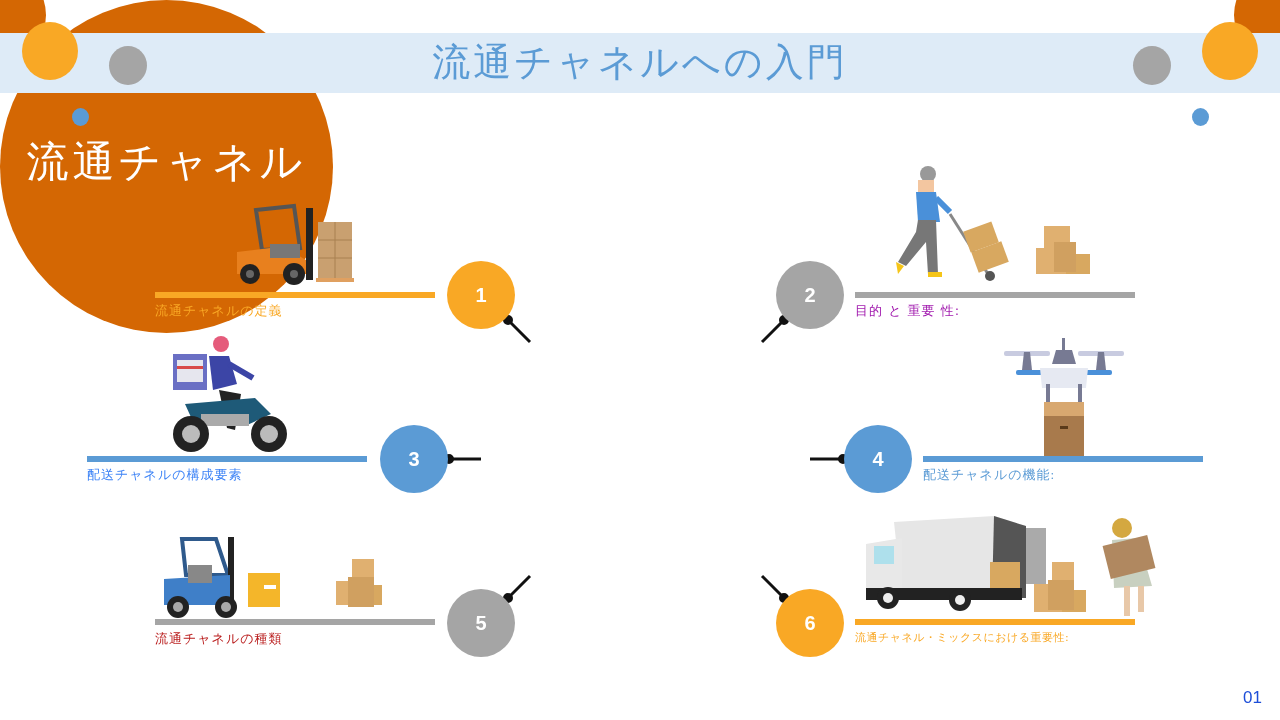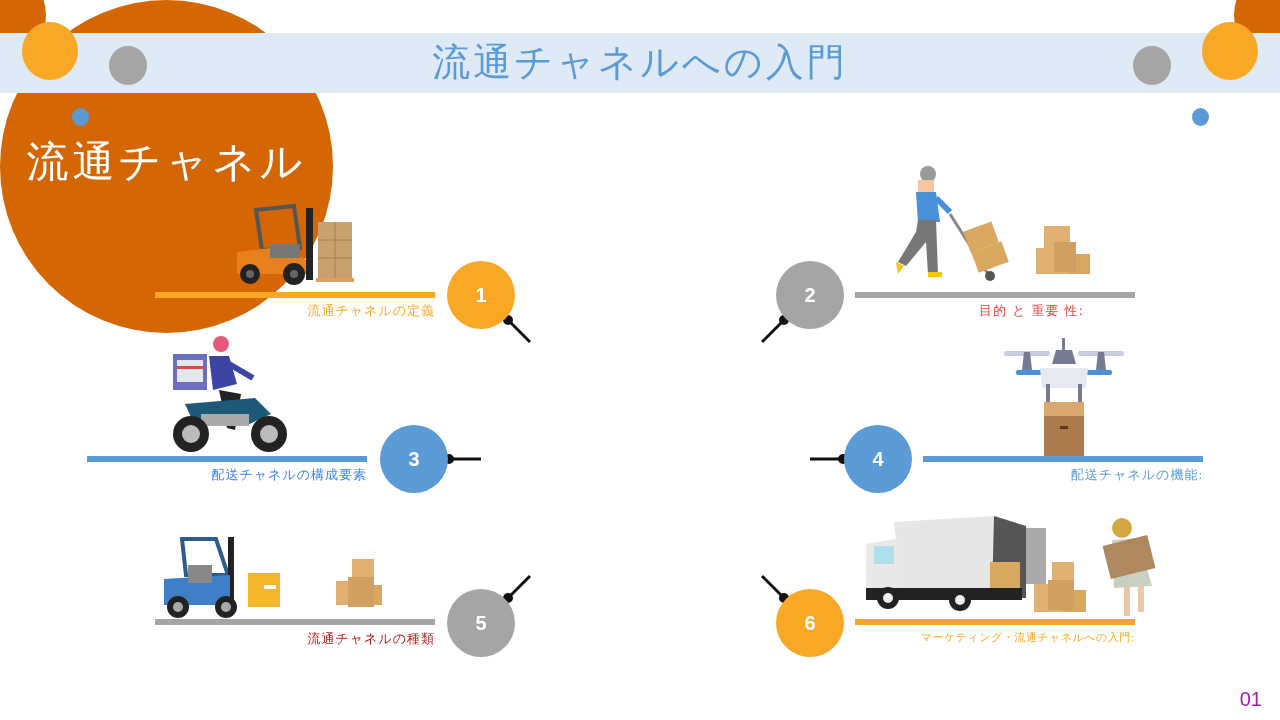--- a/index.html
+++ b/index.html
@@ -17,27 +17,27 @@
 
   
   #hub { left: 479px; top: 292px; width: 333px; height: 333px; background: #d46703; border-radius: 50%;
     display: flex; align-items: center; justify-content: center; }
   #hub-label { color: #ffffff; font-size: 42px; letter-spacing: 4px; margin-top: -10px; }
 
   .node { position: absolute; width: 68px; height: 68px; border-radius: 50%; color: #fff; font-weight: bold;
     font-size: 20px; display: flex; align-items: center; justify-content: center; font-family: "Liberation Sans", sans-serif; }
 
   .bar { position: absolute; height: 6px; }
-  .cap { position: absolute; font-size: 13px; text-align: right; letter-spacing: 1px; }
+  .cap { position: absolute; font-size: 13px; text-align: left; letter-spacing: 1px; }
 
   #connectors { position: absolute; left: 0; top: 0; width: 1280px; height: 720px; }
 
   .illus { position: absolute; }
 
-  #page-num { right: 18px; top: 688px; font-size: 20px; color: #a21caf; font-family: "Liberation Sans", sans-serif; }
+  #page-num { right: 18px; top: 688px; font-size: 17px; color: #1d4ed8; font-family: "Liberation Sans", sans-serif; }
 </style>
 </head>
 <body>
 
 <div class="circ" style="left:-30px;top:-28px;width:76px;height:86px;background:#d46703;"></div>
 <div class="circ" style="left:1234px;top:-28px;width:76px;height:86px;background:#d46703;"></div>
 
 <div class="abs" id="title-band"></div>
 
 <div class="circ" style="left:22px;top:22px;width:56px;height:58px;background:#f9a825;"></div>
@@ -90,25 +90,25 @@
   </div>
 
 <div class="bar" style="left:155px;top:292px;width:280px;background:#f9a825;"></div>
 <div class="bar" style="left:855px;top:292px;width:280px;background:#a5a5a5;"></div>
 <div class="bar" style="left:87px;top:456px;width:280px;background:#5b9bd5;"></div>
 <div class="bar" style="left:923px;top:456px;width:280px;background:#5b9bd5;"></div>
 <div class="bar" style="left:155px;top:619px;width:280px;background:#a5a5a5;"></div>
 <div class="bar" style="left:855px;top:619px;width:280px;background:#f9a825;"></div>
 
 <div class="cap" style="left:155px;top:302px;width:280px;color:#f9a825;">流通チャネルの定義</div>
-<div class="cap" style="left:804px;top:302px;width:280px;color:#ef4444;">目的 と 重要 性:</div>
+<div class="cap" style="left:855px;top:302px;width:280px;color:#a21caf;">目的 と 重要 性:</div>
 <div class="cap" style="left:87px;top:466px;width:280px;color:#3b82f6;">配送チャネルの構成要素</div>
 <div class="cap" style="left:923px;top:466px;width:280px;color:#5b9bd5;font-family:Liberation Serif, serif;">配送チャネルの機能:</div>
 <div class="cap" style="left:155px;top:630px;width:280px;color:#b91c1c;">流通チャネルの種類</div>
-<div class="cap" style="left:855px;top:630px;width:280px;color:#f9a825;font-size:11px;letter-spacing:0.5px;">マーケティング・流通チャネルへの入門:</div>
+<div class="cap" style="left:855px;top:630px;width:280px;color:#f9a825;font-size:11px;letter-spacing:0.5px;">流通チャネル・ミックスにおける重要性:</div>
 
 <svg class="illus" style="left:232px;top:200px;" width="126" height="86" viewBox="0 0 126 86">
   <rect x="86" y="22" width="34" height="56" fill="#c9a070"></rect>
   <line x1="86" y1="40" x2="120" y2="40" stroke="#a88050" stroke-width="1"></line>
   <line x1="86" y1="58" x2="120" y2="58" stroke="#a88050" stroke-width="1"></line>
   <line x1="103" y1="22" x2="103" y2="78" stroke="#a88050" stroke-width="1"></line>
   <rect x="74" y="8" width="7" height="72" fill="#222"></rect>
   <path d="M24 10 L62 6 L68 48 L30 50 Z" fill="none" stroke="#555" stroke-width="4"></path>
   <path d="M5 52 L38 48 L64 54 L74 60 L74 74 L5 74 Z" fill="#e8801e"></path>
   <rect x="38" y="44" width="30" height="14" fill="#777"></rect>

